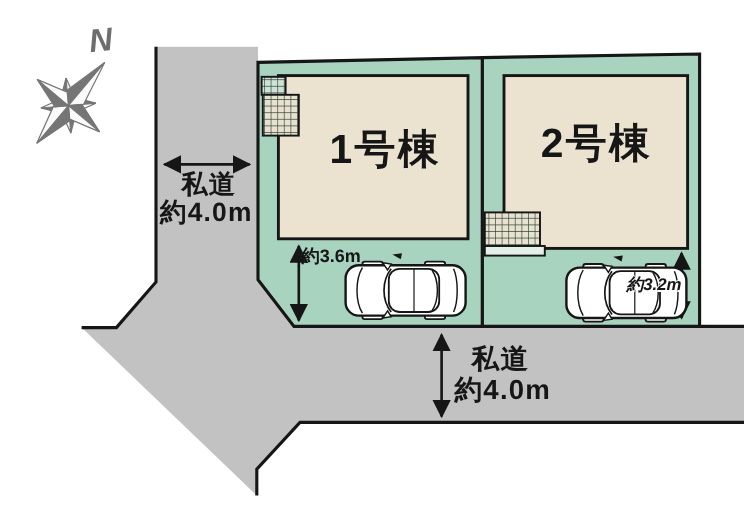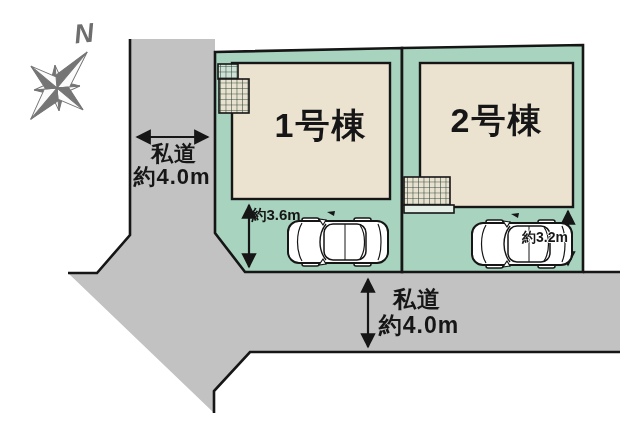--- a/index.html
+++ b/index.html
@@ -136,14 +136,14 @@
   <div class="lbl road-label" style="left:174px;top:154px;">私道</div>
   <div class="lbl road-label" style="left:172px;top:177px;">約4.0m</div>
 
   <div class="lbl road-label-bottom" style="left:417px;top:299px;">私道</div>
   <div class="lbl road-label-bottom" style="left:419px;top:325px;">約4.0m</div>
 
   <div class="lbl bldg-label" style="left:321px;top:125px;">1号棟</div>
   <div class="lbl bldg-label" style="left:497px;top:120px;">2号棟</div>
 
   <div class="lbl dim-label" style="left:276px;top:214px;">約3.6m</div>
-  <div class="lbl dim-label-sm" style="left:545px;top:237px;">約3.2m</div>
+  <div class="lbl dim-label-sm" style="left:545px;top:237px;font-style:italic;">約3.2m</div>
 </div>
 
 </body></html>

